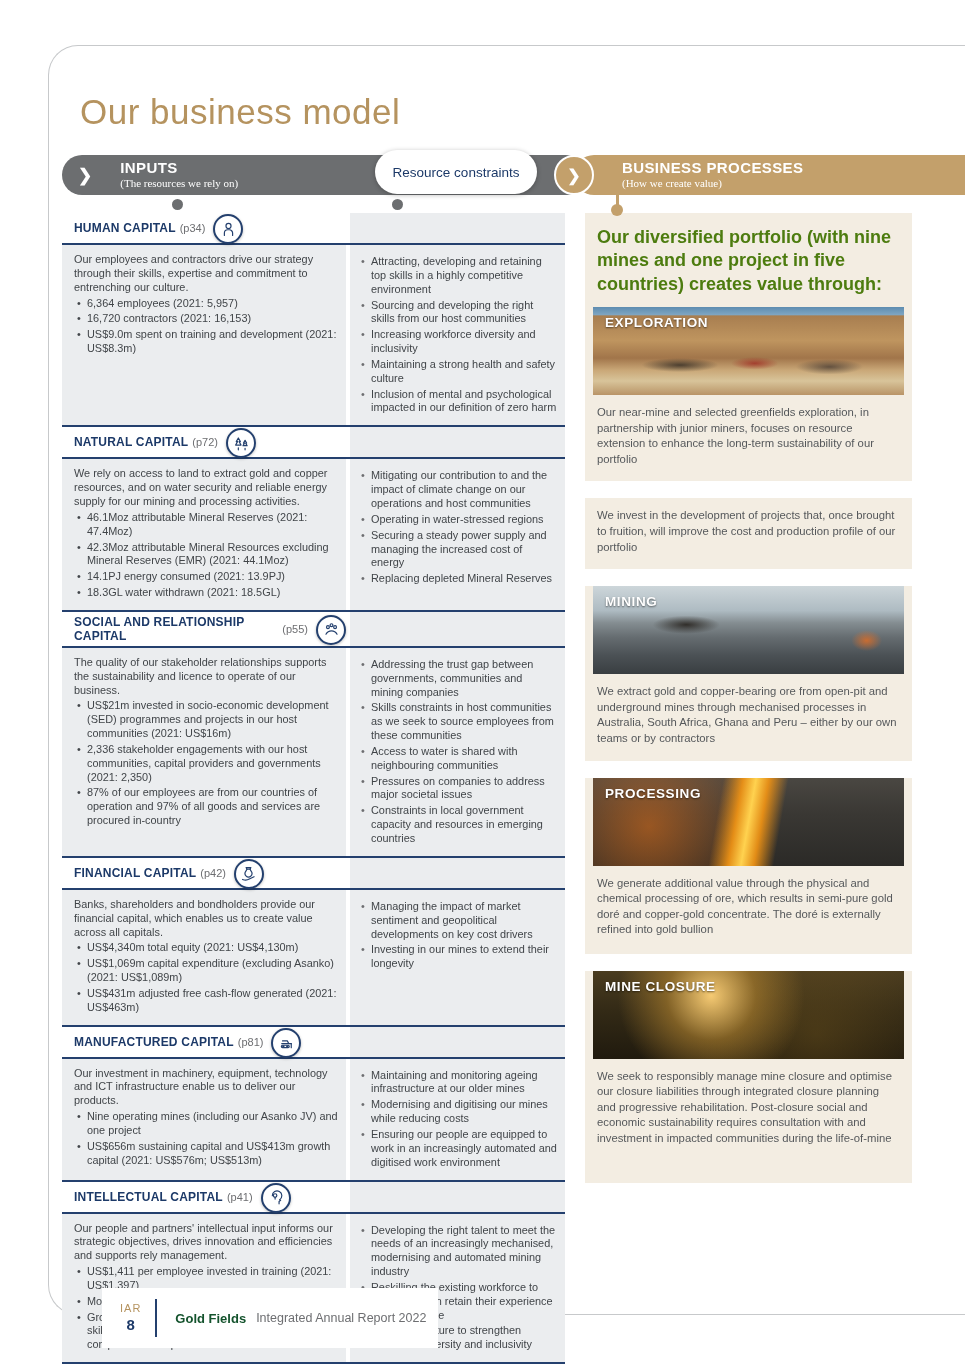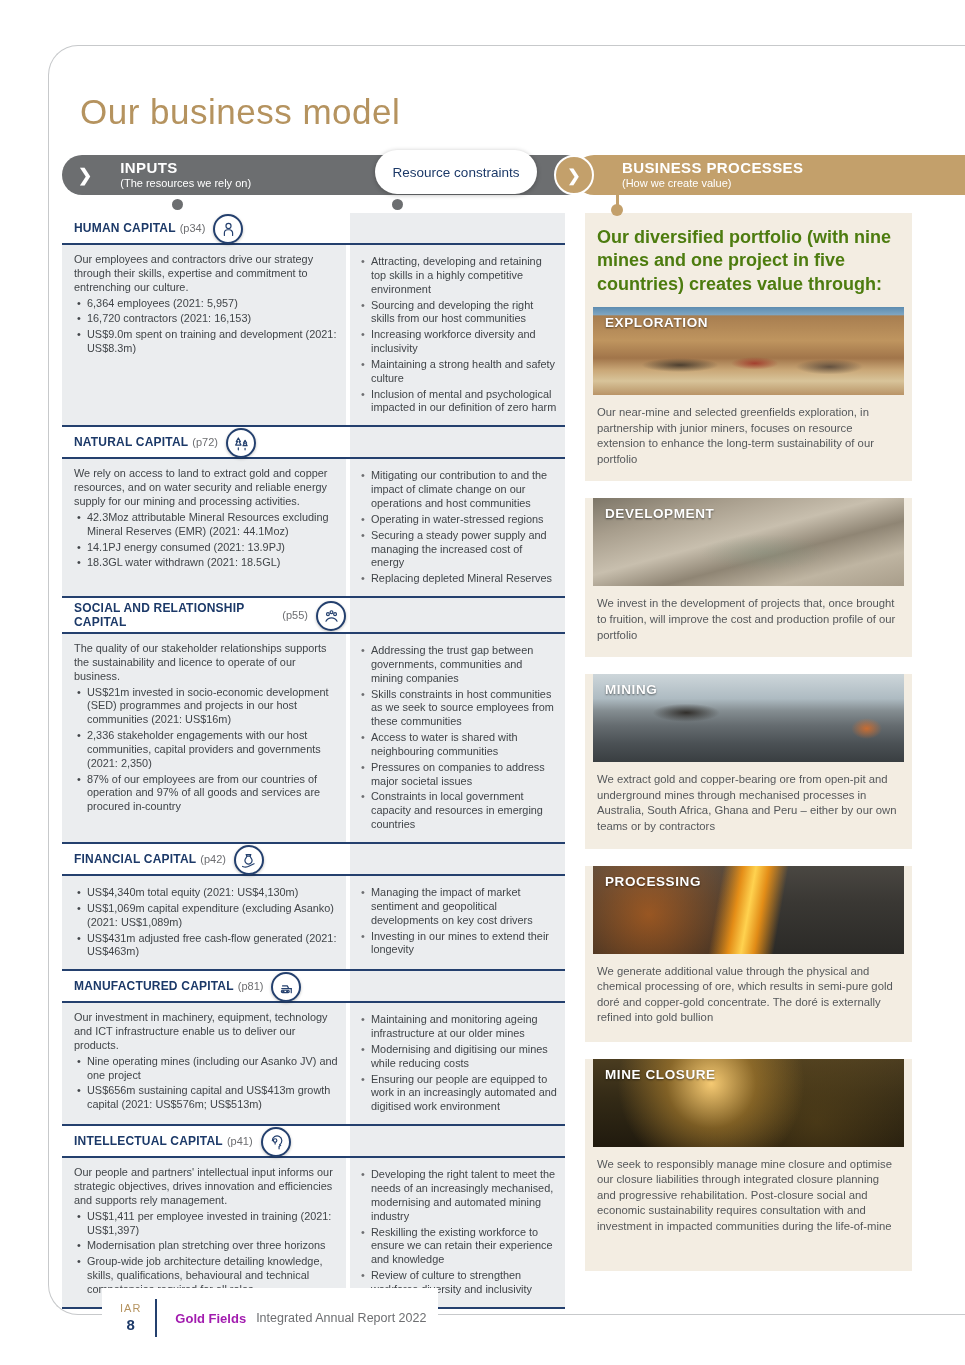--- a/index.html
+++ b/index.html
@@ -19,21 +19,21 @@
     font-size:35px; font-weight:400; color:#b5935f; letter-spacing:.5px;
   }
   
   .bar-gray {
     position:absolute; left:62px; top:155px; width:524px; height:40px;
     background:#6c6e70; border-radius:20px; display:flex; align-items:center;
   }
   .bar-chevron { color:#ffffff; font-size:17px; font-weight:700; margin-left:16px; }
   .bar-text { margin-left:28px; color:#fff; line-height:1.12; }
   .bar-title { font-size:15px; font-weight:700; letter-spacing:.4px; }
-  .bar-sub { font-size:11px; font-weight:400; }
+  .bar-sub { font-size:11px; font-weight:400;font-family:Liberation Serif, serif; }
   .pill {
     position:absolute; left:375px; top:150px; width:162px; height:44px;
     background:#ffffff; border-radius:22px; box-shadow:0 1px 5px rgba(0,0,0,.28);
     display:flex; align-items:center; justify-content:center;
     color:#1c3968; font-size:13.5px; z-index:4;
   }
   .tan-bar {
     position:absolute; left:574px; top:155px; width:391px; height:40px;
     background:#c3a06b; border-radius:20px 0 0 20px; display:flex; align-items:center;
   }
@@ -105,21 +105,21 @@
   .d1{min-height:58px}.d2{min-height:70px}.d3{min-height:80px}.d4{min-height:88px}.d5{min-height:124px}
   
   .footer {
     position:absolute; left:102px; top:1288px; height:60px; display:flex; align-items:center;
     background:#ffffff; padding:0 12px 0 18px; z-index:3;
   }
   .iar-block { text-align:center; margin-right:14px; line-height:1.25; }
   .iar-label { font-size:11px; color:#b5935f; letter-spacing:1px; }
   .iar-page { font-size:15px; font-weight:700; color:#1c3968; }
   .foot-divider { width:2px; height:38px; background:#24406e; margin-right:18px; }
-  .foot-brand { font-size:13px; font-weight:700; color:#a21caf; margin-right:10px; }
+  .foot-brand { font-size:13px; font-weight:700; color:#14532d; margin-right:10px; }
   .foot-report { font-size:12.5px; color:#6d6e71; }
 </style>
 </head>
 <body>
 
 <div class="frame"></div>
 
 <h1 class="page-title">Our business model</h1>
 
 <div class="bar-gray">
@@ -191,20 +191,21 @@
               <path d="M16.5 20v-2M16.5 8l2 3.5h-1.2l1.8 3.3h-5.2l1.8-3.3h-1.2l2-3.5z"></path>
             </svg>
         </span>
       </div>
       <div class="cap-header-spacer"></div>
     </div>
     <div class="cap-body">
       <div class="cap-inputs">
         <p class="cap-intro">We rely on access to land to extract gold and copper resources, and on water security and reliable energy supply for our mining and processing activities.</p>
         <ul class="blist">
+            <li>46.1Moz attributable Mineral Reserves (2021: 47.4Moz)</li>
             <li>42.3Moz attributable Mineral Resources excluding Mineral Reserves (EMR) (2021: 44.1Moz)</li>
             <li>14.1PJ energy consumed (2021: 13.9PJ)</li>
             <li>18.3GL water withdrawn (2021: 18.5GL)</li>
           </ul>
       </div>
       <div class="cap-gutter"></div>
       <div class="cap-constraints">
         <ul class="blist">
             <li>Mitigating our contribution to and the impact of climate change on our operations and host communities</li>
             <li>Operating in water-stressed regions</li>
@@ -263,20 +264,21 @@
               <path d="M10 6.5 9 4.5h6l-1 2"></path>
               <path d="M10 6.5h4l1.3 2.6a4.3 4.6 0 1 1-6.6 0L10 6.5z"></path>
               <path d="M4.5 19.5c2.5 1 6 1 8.5-.5l6-3"></path>
             </svg>
         </span>
       </div>
       <div class="cap-header-spacer"></div>
     </div>
     <div class="cap-body">
       <div class="cap-inputs">
+        <p class="cap-intro">Banks, shareholders and bondholders provide our financial capital, which enables us to create value across all capitals.</p>
         <ul class="blist">
             <li>US$4,340m total equity (2021: US$4,130m)</li>
             <li>US$1,069m capital expenditure (excluding Asanko) (2021: US$1,089m)</li>
             <li>US$431m adjusted free cash-flow generated (2021: US$463m)</li>
           </ul>
       </div>
       <div class="cap-gutter"></div>
       <div class="cap-constraints">
         <ul class="blist">
             <li>Managing the impact of market sentiment and geopolitical developments on key cost drivers</li>
@@ -364,23 +366,20 @@
 
   <div class="proc-group">
     <p class="proc-intro">Our diversified portfolio (with nine mines and one project in five countries) creates value through:</p>
     <div class="proc-img img-exploration">
       <span class="proc-label">EXPLORATION</span>
     </div>
     <p class="proc-desc d1">Our near-mine and selected greenfields exploration, in partnership with junior miners, focuses on resource extension to enhance the long-term sustainability of our portfolio</p>
   </div>
 
   <div class="proc-group">
-    <div class="proc-img img-development" style="margin-top:8px;">
-      <span class="proc-label">DEVELOPMENT</span>
-    </div>
     <p class="proc-desc d2">We invest in the development of projects that, once brought to fruition, will improve the cost and production profile of our portfolio</p>
   </div>
 
   <div class="proc-group">
     <div class="proc-img img-mining" style="margin-top:8px;">
       <span class="proc-label">MINING</span>
     </div>
     <p class="proc-desc d3">We extract gold and copper-bearing ore from open-pit and underground mines through mechanised processes in Australia, South Africa, Ghana and Peru – either by our own teams or by contractors</p>
   </div>
 

